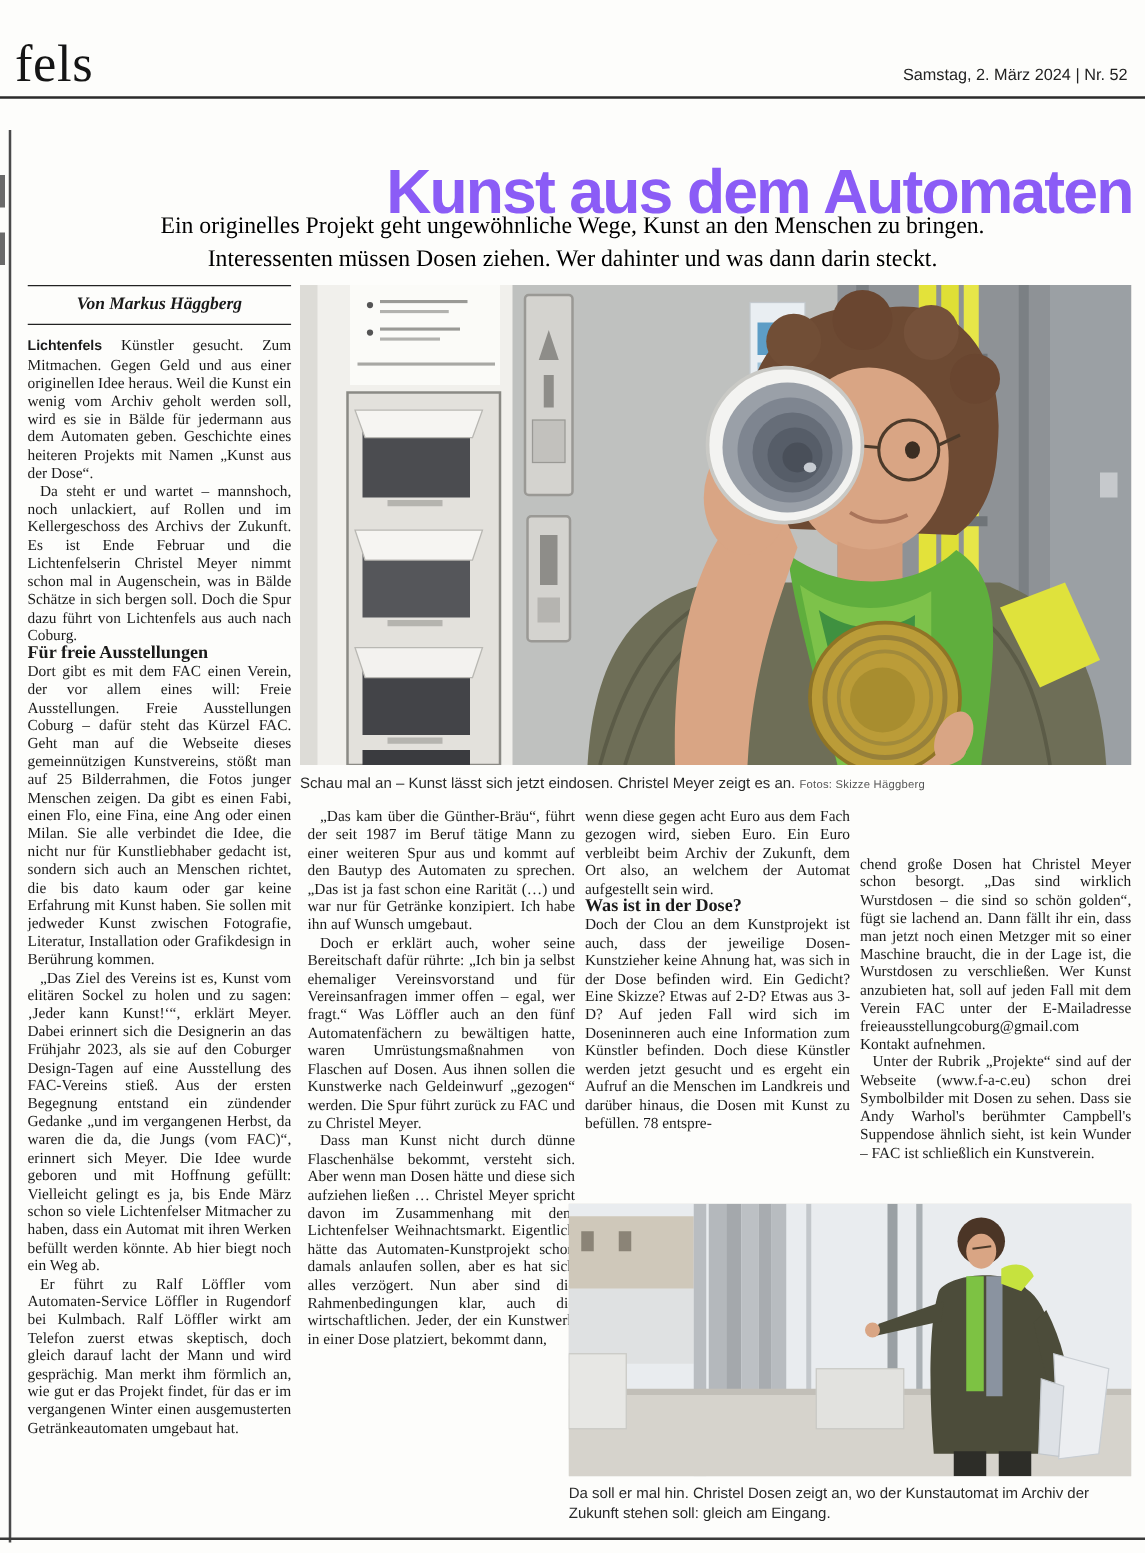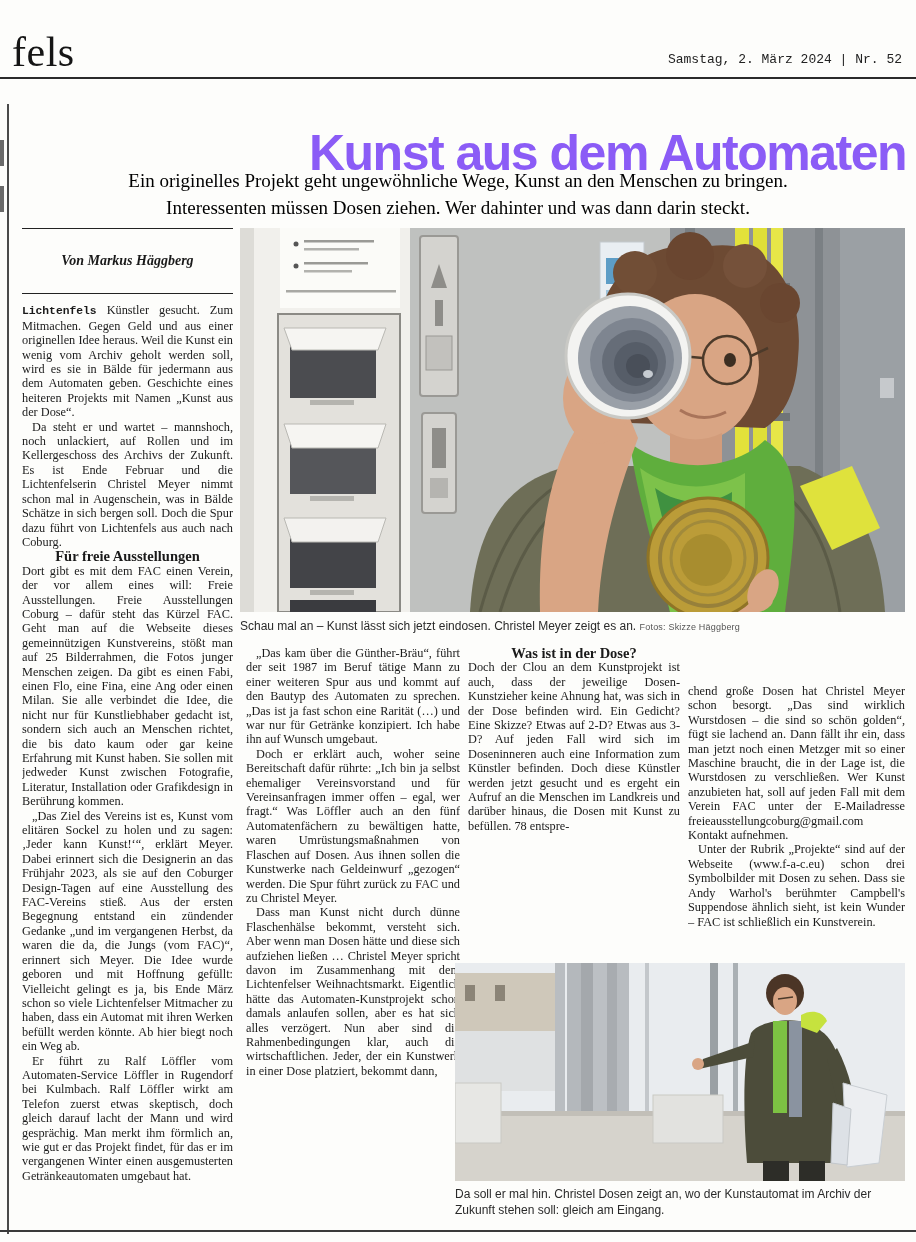--- a/index.html
+++ b/index.html
@@ -3,21 +3,21 @@
 <meta charset="utf-8">
 <style>
   html,body{margin:0;padding:0;}
   body{
     width:916px;height:1242px;position:relative;
     background:#fdfdfb;overflow:hidden;
     font-family:"Liberation Serif", serif;color:#1a1a1a;
   }
   
   .mast-frag{position:absolute;left:12px;top:28px;font-size:42px;font-family:"Liberation Serif",serif;color:#151515;letter-spacing:.5px;}
-  .dateline{position:absolute;right:14px;top:52px;font-size:13px;font-family:Liberation Mono, monospace;color:#222;}
+  .dateline{position:absolute;right:14px;top:52px;font-size:13px;font-family:Liberation Sans, sans-serif;color:#222;}
   .top-rule{position:absolute;left:0;top:77px;width:916px;height:2px;background:#2b2b2b;}
   .bottom-rule{position:absolute;left:0;top:1230px;width:916px;height:2px;background:#3a3a3a;}
   .left-rule{position:absolute;left:7px;top:104px;width:2px;height:1130px;background:#4a4a4a;}
   .edge-mark{position:absolute;left:0;width:4px;background:#6a6a6a;}
   
   .headline{
     position:absolute;left:22px;top:90px;width:884px;text-align:right;
     font-family:"Liberation Sans",sans-serif;font-weight:bold;font-size:50px;
     letter-spacing:-1.5px;color:#8b5cf6;
   }
@@ -29,27 +29,27 @@
   .col{position:absolute;overflow:hidden;font-size:12.3px;line-height:14.4px;text-align:justify;}
   .col p{margin:0;text-indent:10px;}
   .col p.noindent{text-indent:0;}
   .col1{left:22px;top:228px;width:211px;height:1004px;}
   .col2{left:246px;top:646px;width:214px;height:586px;}
   .col3{left:468px;top:646px;width:212px;height:312px;}
   .col4{left:688px;top:684px;width:217px;height:560px;}
   .byline-box{
     border-top:1.5px solid #222;border-bottom:1.5px solid #222;
     text-align:center;font-style:italic;font-size:14px;
-    padding:25px 0;margin-bottom:9px;font-weight:bold;
+    padding:8px 0;margin-bottom:9px;font-weight:bold;
   }
   .subhead{
-    font-weight:bold;font-size:14.5px;text-align:center;
+    font-weight:bold;font-size:14.5px;text-align:left;
     margin:8px 0 4px 0;text-indent:0 !important;
   }
-  .lead-in{font-family:Liberation Mono, monospace;font-weight:bold;font-size:11.3px;}
+  .lead-in{font-family:Liberation Sans, sans-serif;font-weight:bold;font-size:11.3px;}
   
   .photo{position:absolute;display:block;background:#dcdcd8;}
   .photo-top{left:240px;top:228px;width:665px;height:384px;}
   .photo-bottom{left:455px;top:963px;width:450px;height:218px;}
   .caption{
     position:absolute;font-family:"Liberation Sans",sans-serif;
     font-size:12px;line-height:1.35;color:#2a2a2a;
   }
   .caption-top{left:240px;top:618px;width:665px;}
   .caption-bottom{left:455px;top:1186px;width:450px;}
@@ -211,20 +211,21 @@
 </div>
 <div class="caption caption-top"><span>Schau mal an – Kunst lässt sich jetzt eindosen. Christel Meyer zeigt es an.</span> <span class="credit">Fotos: Skizze Häggberg</span></div>
 
 <div class="col col2">
   <p>„Das kam über die Günther-Bräu“, führt der seit 1987 im Beruf tätige Mann zu einer weiteren Spur aus und kommt auf den Bautyp des Automaten zu sprechen. „Das ist ja fast schon eine Rarität (…) und war nur für Getränke konzipiert. Ich habe ihn auf Wunsch umgebaut.</p>
   <p>Doch er erklärt auch, woher seine Bereitschaft dafür rührte: „Ich bin ja selbst ehemaliger Vereinsvorstand und für Vereinsanfragen immer offen – egal, wer fragt.“ Was Löffler auch an den fünf Automatenfächern zu bewältigen hatte, waren Umrüstungsmaßnahmen von Flaschen auf Dosen. Aus ihnen sollen die Kunstwerke nach Geldeinwurf „gezogen“ werden. Die Spur führt zurück zu FAC und zu Christel Meyer.</p>
   <p>Dass man Kunst nicht durch dünne Flaschenhälse bekommt, versteht sich. Aber wenn man Dosen hätte und diese sich aufziehen ließen … Christel Meyer spricht davon im Zusammenhang mit dem Lichtenfelser Weihnachtsmarkt. Eigentlich hätte das Automaten-Kunstprojekt schon damals anlaufen sollen, aber es hat sich alles verzögert. Nun aber sind die Rahmenbedingungen klar, auch die wirtschaftlichen. Jeder, der ein Kunstwerk in einer Dose platziert, bekommt dann,</p>
 </div>
 
 <div class="col col3">
+  <p class="noindent">wenn diese gegen acht Euro aus dem Fach gezogen wird, sieben Euro. Ein Euro verbleibt beim Archiv der Zukunft, dem Ort also, an welchem der Automat aufgestellt sein wird.</p>
   <p class="subhead">Was ist in der Dose?</p>
   <p class="noindent">Doch der Clou an dem Kunstprojekt ist auch, dass der jeweilige Dosen-Kunstzieher keine Ahnung hat, was sich in der Dose befinden wird. Ein Gedicht? Eine Skizze? Etwas auf 2-D? Etwas aus 3-D? Auf jeden Fall wird sich im Doseninneren auch eine Information zum Künstler befinden. Doch diese Künstler werden jetzt gesucht und es ergeht ein Aufruf an die Menschen im Landkreis und darüber hinaus, die Dosen mit Kunst zu befüllen. 78 entspre-</p>
 </div>
 
 <div class="col col4">
   <p class="noindent">chend große Dosen hat Christel Meyer schon besorgt. „Das sind wirklich Wurstdosen – die sind so schön golden“, fügt sie lachend an. Dann fällt ihr ein, dass man jetzt noch einen Metzger mit so einer Maschine braucht, die in der Lage ist, die Wurstdosen zu verschließen. Wer Kunst anzubieten hat, soll auf jeden Fall mit dem Verein FAC unter der E-Mailadresse freieausstellungcoburg@gmail.com Kontakt aufnehmen.</p>
   <p>Unter der Rubrik „Projekte“ sind auf der Webseite (www.f-a-c.eu) schon drei Symbolbilder mit Dosen zu sehen. Dass sie Andy Warhol's berühmter Campbell's Suppendose ähnlich sieht, ist kein Wunder – FAC ist schließlich ein Kunstverein.</p>
 </div>
 
 <div class="photo photo-bottom">

